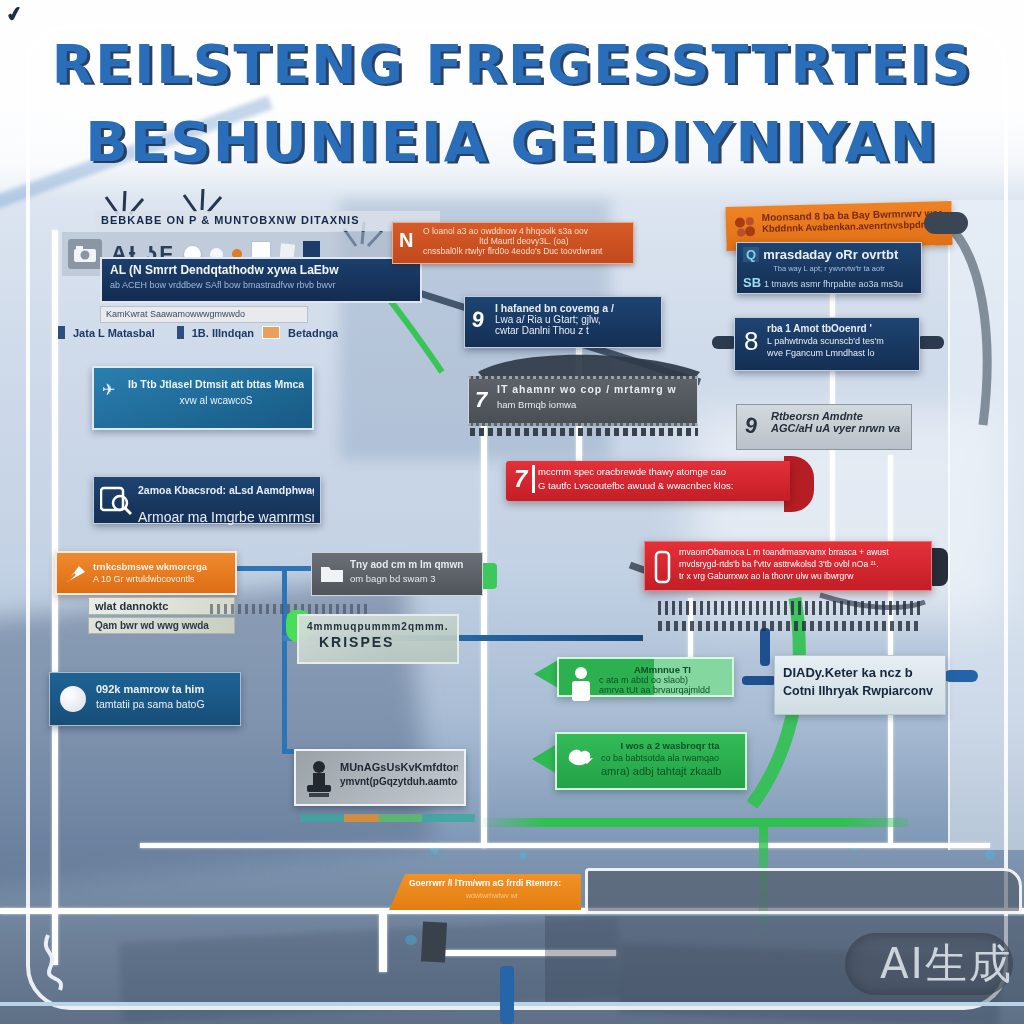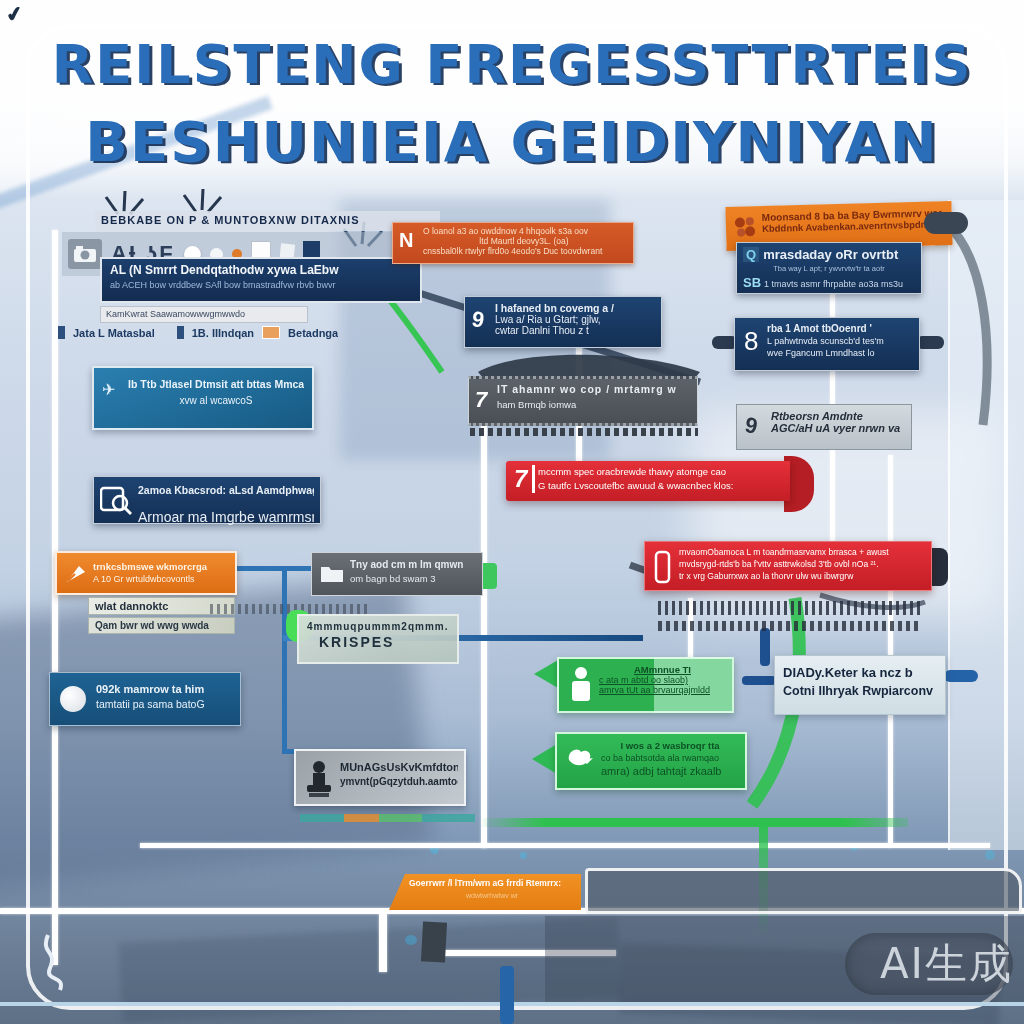--- a/index.html
+++ b/index.html
@@ -276,21 +276,21 @@
   <div class="tl" style="font-size:14px;font-weight:800;letter-spacing:2px;margin-top:2px;margin-left:12px;">KRISPES</div>
 </div>
 
 <div class="box" style="left:49px;top:672px;width:192px;height:54px;background:linear-gradient(180deg,#1e6394,#174e78);border:1px solid rgba(255,255,255,.6);color:#eaf2f8;padding:10px 6px 6px 46px;box-shadow:0 3px 7px rgba(10,30,50,.35);">
   <span style="position:absolute;left:10px;top:13px;width:26px;height:26px;border-radius:50%;background:radial-gradient(circle at 35% 35%,#ffffff,#d8dee4);"></span>
   <div class="tl" style="font-size:11px;font-weight:bold;">092k mamrow ta him</div>
   <div class="tl" style="font-size:10.5px;margin-top:3px;">tamtatii pa sama batoG</div>
 </div>
 
 <div class="abs" style="left:534px;top:660px;width:0;height:0;border-top:14px solid transparent;border-bottom:14px solid transparent;border-right:24px solid #2fb954;"></div>
-<div class="box greenbox" style="left:557px;top:657px;width:177px;height:56px;background:linear-gradient(90deg,#2db050 0 55%,#84d79e 55% 100%);padding:5px 6px 4px 40px;text-decoration:underline;">
+<div class="box greenbox" style="left:557px;top:657px;width:177px;height:40px;background:linear-gradient(90deg,#2db050 0 55%,#84d79e 55% 100%);padding:5px 6px 4px 40px;">
   <span class="iconblock" style="position:absolute;left:10px;top:7px;width:24px;height:36px;">
     <svg width="24" height="36">
         <circle cx="12" cy="7" r="6" fill="#fff"></circle>
         <rect x="3" y="15" width="18" height="20" rx="3" fill="#fff"></rect>
       </svg>
   </span>
   <div class="tl" style="font-size:9.5px;font-weight:bold;text-align:center;">AMmnnue TI</div>
   <div class="tl" style="font-size:9px;">c ata m abtd oo slaob)</div>
   <div class="tl" style="font-size:9px;">amrva tUt aa brvaurqajmldd</div>
 </div>

